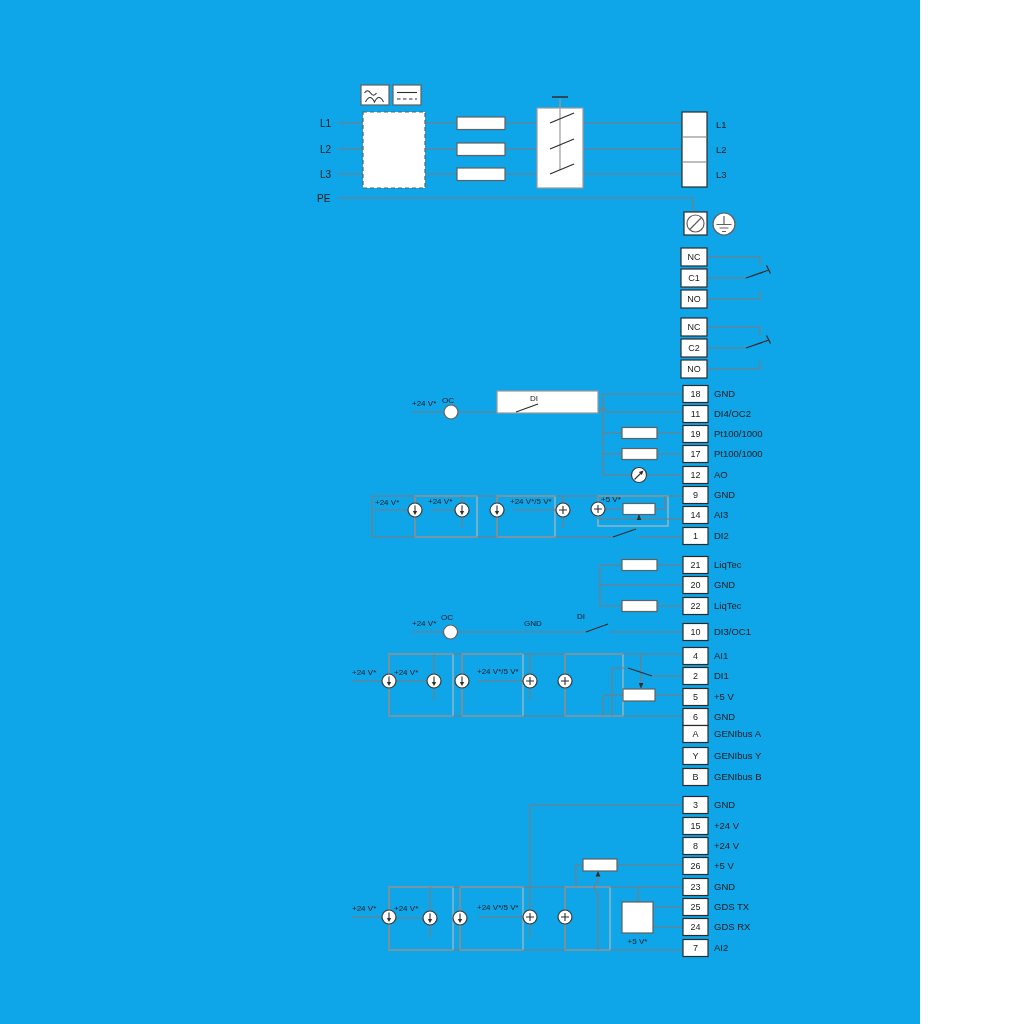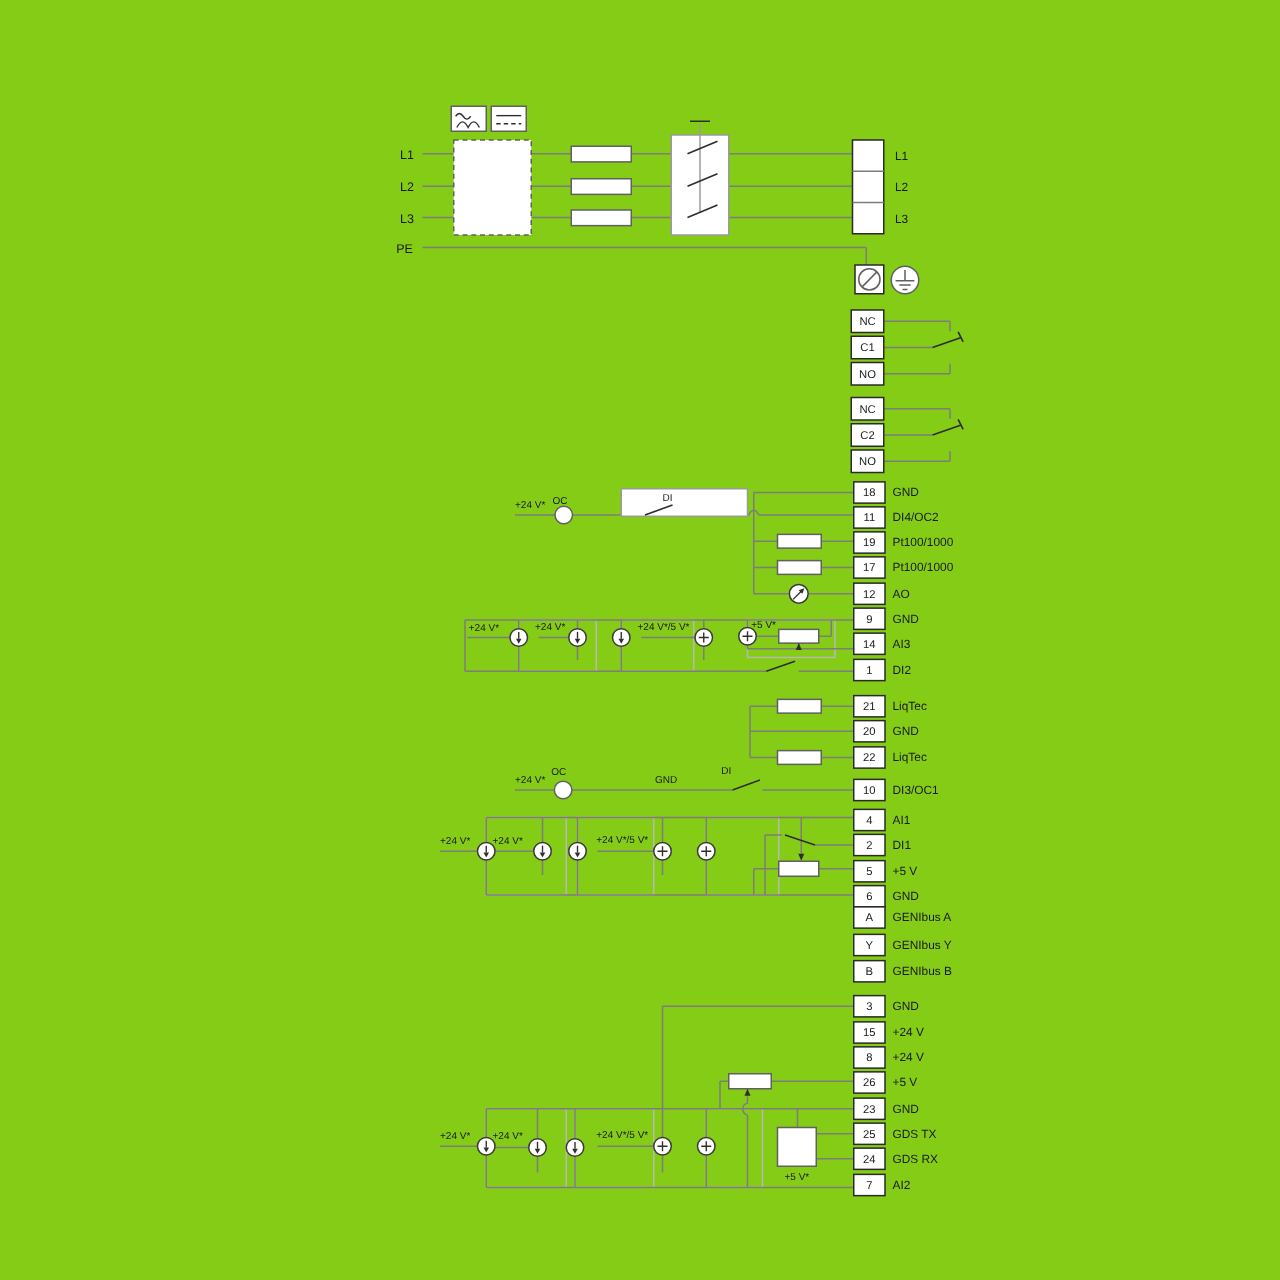--- a/index.html
+++ b/index.html
@@ -1,16 +1,16 @@
 <!DOCTYPE html>
 <html><head>
 <meta charset="utf-8">
 <style>
   html,body{margin:0;padding:0;background:#ffffff;}
-  .stage{width:1024px;height:1024px;position:relative;background:#84cc16;}
+  .stage{width:920px;height:1024px;position:relative;background:#0ea5e9;}
   svg{display:block;}
   text{font-family:"Liberation Sans","DejaVu Sans",sans-serif;fill:#1a1a1a;}
   .lbl{font-size:9.5px;}
   .num{font-size:9px;text-anchor:middle;}
   .ann{font-size:8px;}
   .pwr{font-size:10px;}
   .mid{text-anchor:middle;}
   .w{stroke:#7d7d7d;stroke-width:1.2;fill:none;}
   .wl{stroke:#9c9c9c;stroke-width:1.2;fill:none;}
   .blk{stroke:#2e2e2e;stroke-width:1.3;fill:none;}

